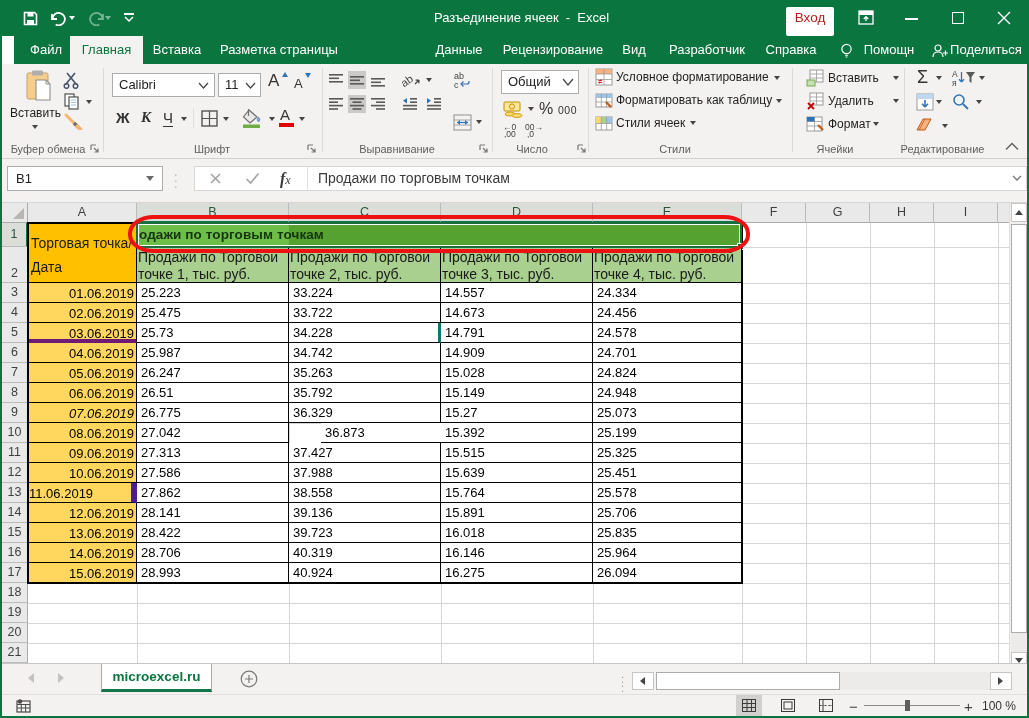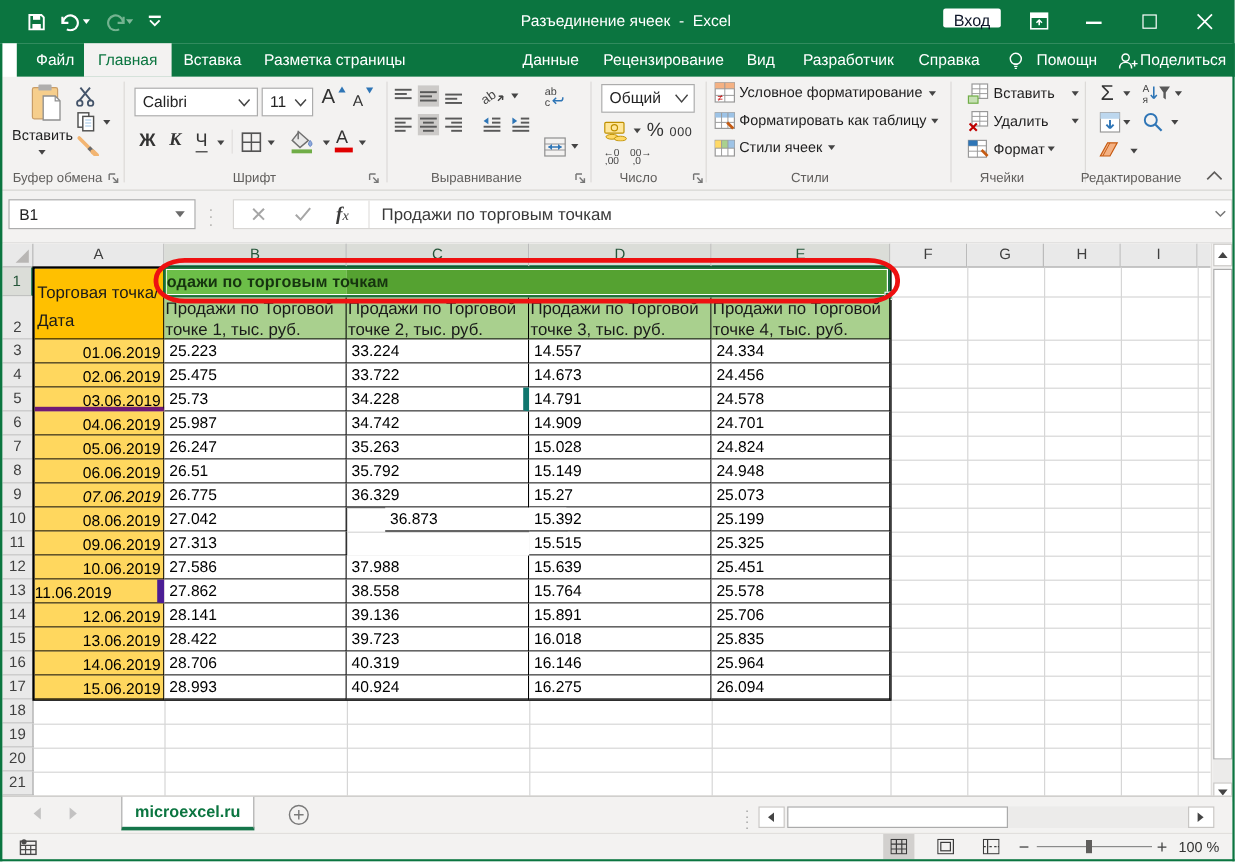--- a/index.html
+++ b/index.html
@@ -57,21 +57,21 @@
   </svg>
   <div class="abs" style="left:105px;top:16px;border-left:3.5px solid transparent;border-right:3.5px solid transparent;border-top:4px solid #7fb899"></div>
 
   <div class="abs" style="left:124px;top:13px;width:10px;height:2px;background:#fff"></div>
   <svg class="abs" style="left:124px;top:16px" width="10" height="7" viewBox="0 0 10 7">
       <path d="M1 1 l4 4 l4 -4" fill="none" stroke="#fff" stroke-width="1.5"></path>
     </svg>
 
   <div class="abs" style="left:434px;top:10px;font-size:13px;color:#fff;">Разъединение ячеек&nbsp; - &nbsp;Excel</div>
 
-  <div class="abs" style="left:786px;top:7px;width:48px;height:16px;background:#fff;border-radius:2px;color:#0f172a;font-size:13.5px;text-align:center;line-height:21px;">Вход</div>
+  <div class="abs" style="left:786px;top:7px;width:48px;height:29px;background:#fff;border-radius:2px;color:#b91c1c;font-size:13.5px;text-align:center;line-height:21px;">Вход</div>
 
   <svg class="abs" style="left:858px;top:10px" width="16" height="15" viewBox="0 0 16 15">
     <rect x="1" y="1" width="14" height="13" fill="none" stroke="#fff" stroke-width="1.3"></rect>
     <rect x="1" y="1" width="14" height="4" fill="#fff"></rect>
     <path d="M8 11 v-4 M5.7 9 l2.3-2.3 L10.3 9" fill="none" stroke="#fff" stroke-width="1.3"></path>
   </svg>
 
   <div class="abs" style="left:905px;top:18px;width:13px;height:1.6px;background:#fff"></div>
   <div class="abs" style="left:952px;top:12px;width:12px;height:12px;border:1.4px solid #fff"></div>
   <svg class="abs" style="left:997px;top:11px" width="14" height="14" viewBox="0 0 14 14">
@@ -473,21 +473,21 @@
   <div class="cell" style="left:287px;top:80px;width:152px;height:20px;background:#fff;border-right:1px solid #000;border-bottom:1px solid #000;padding:2px 0 0 4px;">33.224</div>
   <div class="cell" style="left:439px;top:80px;width:152px;height:20px;background:#fff;border-right:1px solid #000;border-bottom:1px solid #000;padding:2px 0 0 4px;">14.557</div>
   <div class="cell" style="left:591px;top:80px;width:149px;height:20px;background:#fff;border-right:1px solid #000;border-bottom:1px solid #000;padding:2px 0 0 4px;">24.334</div>
   <div class="cell" style="left:27px;top:100px;width:108px;height:20px;background:#FFD75E;border-bottom:1px solid #000;text-align:right;padding:2.5px 2px 0 0;border-right:1px solid #000;">02.06.2019</div>
   <div class="cell" style="left:135px;top:100px;width:152px;height:20px;background:#fff;border-right:1px solid #000;border-bottom:1px solid #000;padding:2px 0 0 4px;">25.475</div>
   <div class="cell" style="left:287px;top:100px;width:152px;height:20px;background:#fff;border-right:1px solid #000;border-bottom:1px solid #000;padding:2px 0 0 4px;">33.722</div>
   <div class="cell" style="left:439px;top:100px;width:152px;height:20px;background:#fff;border-right:1px solid #000;border-bottom:1px solid #000;padding:2px 0 0 4px;">14.673</div>
   <div class="cell" style="left:591px;top:100px;width:149px;height:20px;background:#fff;border-right:1px solid #000;border-bottom:1px solid #000;padding:2px 0 0 4px;">24.456</div>
   <div class="cell" style="left:27px;top:120px;width:108px;height:20px;background:#FFD75E;border-bottom:4px solid #701a75;text-align:right;padding:2.5px 2px 0 0;border-right:1px solid #000;">03.06.2019</div>
   <div class="cell" style="left:135px;top:120px;width:152px;height:20px;background:#fff;border-right:1px solid #000;border-bottom:1px solid #000;padding:2px 0 0 4px;">25.73</div>
-  <div class="cell" style="left:287px;top:120px;width:152px;height:20px;background:#fff;border-right:5px solid #0f766e;border-bottom:1px solid #000;padding:2px 0 0 4px;">34.228</div>
+  <div class="cell" style="left:287px;top:120px;width:152px;height:20px;background:#fff;border-right:3px solid #0f766e;border-bottom:1px solid #000;padding:2px 0 0 4px;">34.228</div>
   <div class="cell" style="left:439px;top:120px;width:152px;height:20px;background:#fff;border-right:1px solid #000;border-bottom:1px solid #000;padding:2px 0 0 4px;">14.791</div>
   <div class="cell" style="left:591px;top:120px;width:149px;height:20px;background:#fff;border-right:1px solid #000;border-bottom:1px solid #000;padding:2px 0 0 4px;">24.578</div>
   <div class="cell" style="left:27px;top:140px;width:108px;height:20px;background:#FFD75E;border-bottom:1px solid #000;text-align:right;padding:2.5px 2px 0 0;border-right:1px solid #000;">04.06.2019</div>
   <div class="cell" style="left:135px;top:140px;width:152px;height:20px;background:#fff;border-right:1px solid #000;border-bottom:1px solid #000;padding:2px 0 0 4px;">25.987</div>
   <div class="cell" style="left:287px;top:140px;width:152px;height:20px;background:#fff;border-right:1px solid #000;border-bottom:1px solid #000;padding:2px 0 0 4px;">34.742</div>
   <div class="cell" style="left:439px;top:140px;width:152px;height:20px;background:#fff;border-right:1px solid #000;border-bottom:1px solid #000;padding:2px 0 0 4px;">14.909</div>
   <div class="cell" style="left:591px;top:140px;width:149px;height:20px;background:#fff;border-right:1px solid #000;border-bottom:1px solid #000;padding:2px 0 0 4px;">24.701</div>
   <div class="cell" style="left:27px;top:160px;width:108px;height:20px;background:#FFD75E;border-bottom:1px solid #000;text-align:right;padding:2.5px 2px 0 0;border-right:1px solid #000;">05.06.2019</div>
   <div class="cell" style="left:135px;top:160px;width:152px;height:20px;background:#fff;border-right:1px solid #000;border-bottom:1px solid #000;padding:2px 0 0 4px;">26.247</div>
   <div class="cell" style="left:287px;top:160px;width:152px;height:20px;background:#fff;border-right:1px solid #000;border-bottom:1px solid #000;padding:2px 0 0 4px;">35.263</div>
@@ -503,20 +503,21 @@
   <div class="cell" style="left:287px;top:200px;width:152px;height:20px;background:#fff;border-right:1px solid #000;border-bottom:1px solid #000;padding:2px 0 0 4px;">36.329</div>
   <div class="cell" style="left:439px;top:200px;width:152px;height:20px;background:#fff;border-right:1px solid #000;border-bottom:1px solid #000;padding:2px 0 0 4px;">15.27</div>
   <div class="cell" style="left:591px;top:200px;width:149px;height:20px;background:#fff;border-right:1px solid #000;border-bottom:1px solid #000;padding:2px 0 0 4px;">25.073</div>
   <div class="cell" style="left:27px;top:220px;width:108px;height:20px;background:#FFD75E;border-bottom:1px solid #000;text-align:right;padding:2.5px 2px 0 0;border-right:1px solid #000;">08.06.2019</div>
   <div class="cell" style="left:135px;top:220px;width:152px;height:20px;background:#fff;border-right:1px solid #000;border-bottom:1px solid #000;padding:2px 0 0 4px;">27.042</div>
   <div class="cell" style="left:287px;top:220px;width:152px;height:20px;background:#fff;border-right:1px solid #000;border-bottom:1px solid #000;padding:2px 0 0 4px;margin-left:32px;">36.873</div>
   <div class="cell" style="left:439px;top:220px;width:152px;height:20px;background:#fff;border-right:1px solid #000;border-bottom:1px solid #000;padding:2px 0 0 4px;">15.392</div>
   <div class="cell" style="left:591px;top:220px;width:149px;height:20px;background:#fff;border-right:1px solid #000;border-bottom:1px solid #000;padding:2px 0 0 4px;">25.199</div>
   <div class="cell" style="left:27px;top:240px;width:108px;height:20px;background:#FFD75E;border-bottom:1px solid #000;text-align:right;padding:2.5px 2px 0 0;border-right:1px solid #000;">09.06.2019</div>
   <div class="cell" style="left:135px;top:240px;width:152px;height:20px;background:#fff;border-right:1px solid #000;border-bottom:1px solid #000;padding:2px 0 0 4px;">27.313</div>
+  <div class="cell" style="left:287px;top:240px;width:152px;height:20px;background:#fff;border-right:1px solid #000;border-bottom:1px solid #000;padding:2px 0 0 4px;">37.427</div>
   <div class="cell" style="left:439px;top:240px;width:152px;height:20px;background:#fff;border-right:1px solid #000;border-bottom:1px solid #000;padding:2px 0 0 4px;">15.515</div>
   <div class="cell" style="left:591px;top:240px;width:149px;height:20px;background:#fff;border-right:1px solid #000;border-bottom:1px solid #000;padding:2px 0 0 4px;">25.325</div>
   <div class="cell" style="left:27px;top:260px;width:108px;height:20px;background:#FFD75E;border-bottom:1px solid #000;text-align:right;padding:2.5px 2px 0 0;border-right:1px solid #000;">10.06.2019</div>
   <div class="cell" style="left:135px;top:260px;width:152px;height:20px;background:#fff;border-right:1px solid #000;border-bottom:1px solid #000;padding:2px 0 0 4px;">27.586</div>
   <div class="cell" style="left:287px;top:260px;width:152px;height:20px;background:#fff;border-right:1px solid #000;border-bottom:1px solid #000;padding:2px 0 0 4px;">37.988</div>
   <div class="cell" style="left:439px;top:260px;width:152px;height:20px;background:#fff;border-right:1px solid #000;border-bottom:1px solid #000;padding:2px 0 0 4px;">15.639</div>
   <div class="cell" style="left:591px;top:260px;width:149px;height:20px;background:#fff;border-right:1px solid #000;border-bottom:1px solid #000;padding:2px 0 0 4px;">25.451</div>
   <div class="cell" style="left:27px;top:280px;width:108px;height:20px;background:#FFD75E;border-bottom:1px solid #000;text-align:left;padding:2.5px 2px 0 0;border-right:6px solid #4c1d95;">11.06.2019</div>
   <div class="cell" style="left:135px;top:280px;width:152px;height:20px;background:#fff;border-right:1px solid #000;border-bottom:1px solid #000;padding:2px 0 0 4px;">27.862</div>
   <div class="cell" style="left:287px;top:280px;width:152px;height:20px;background:#fff;border-right:1px solid #000;border-bottom:1px solid #000;padding:2px 0 0 4px;">38.558</div>

